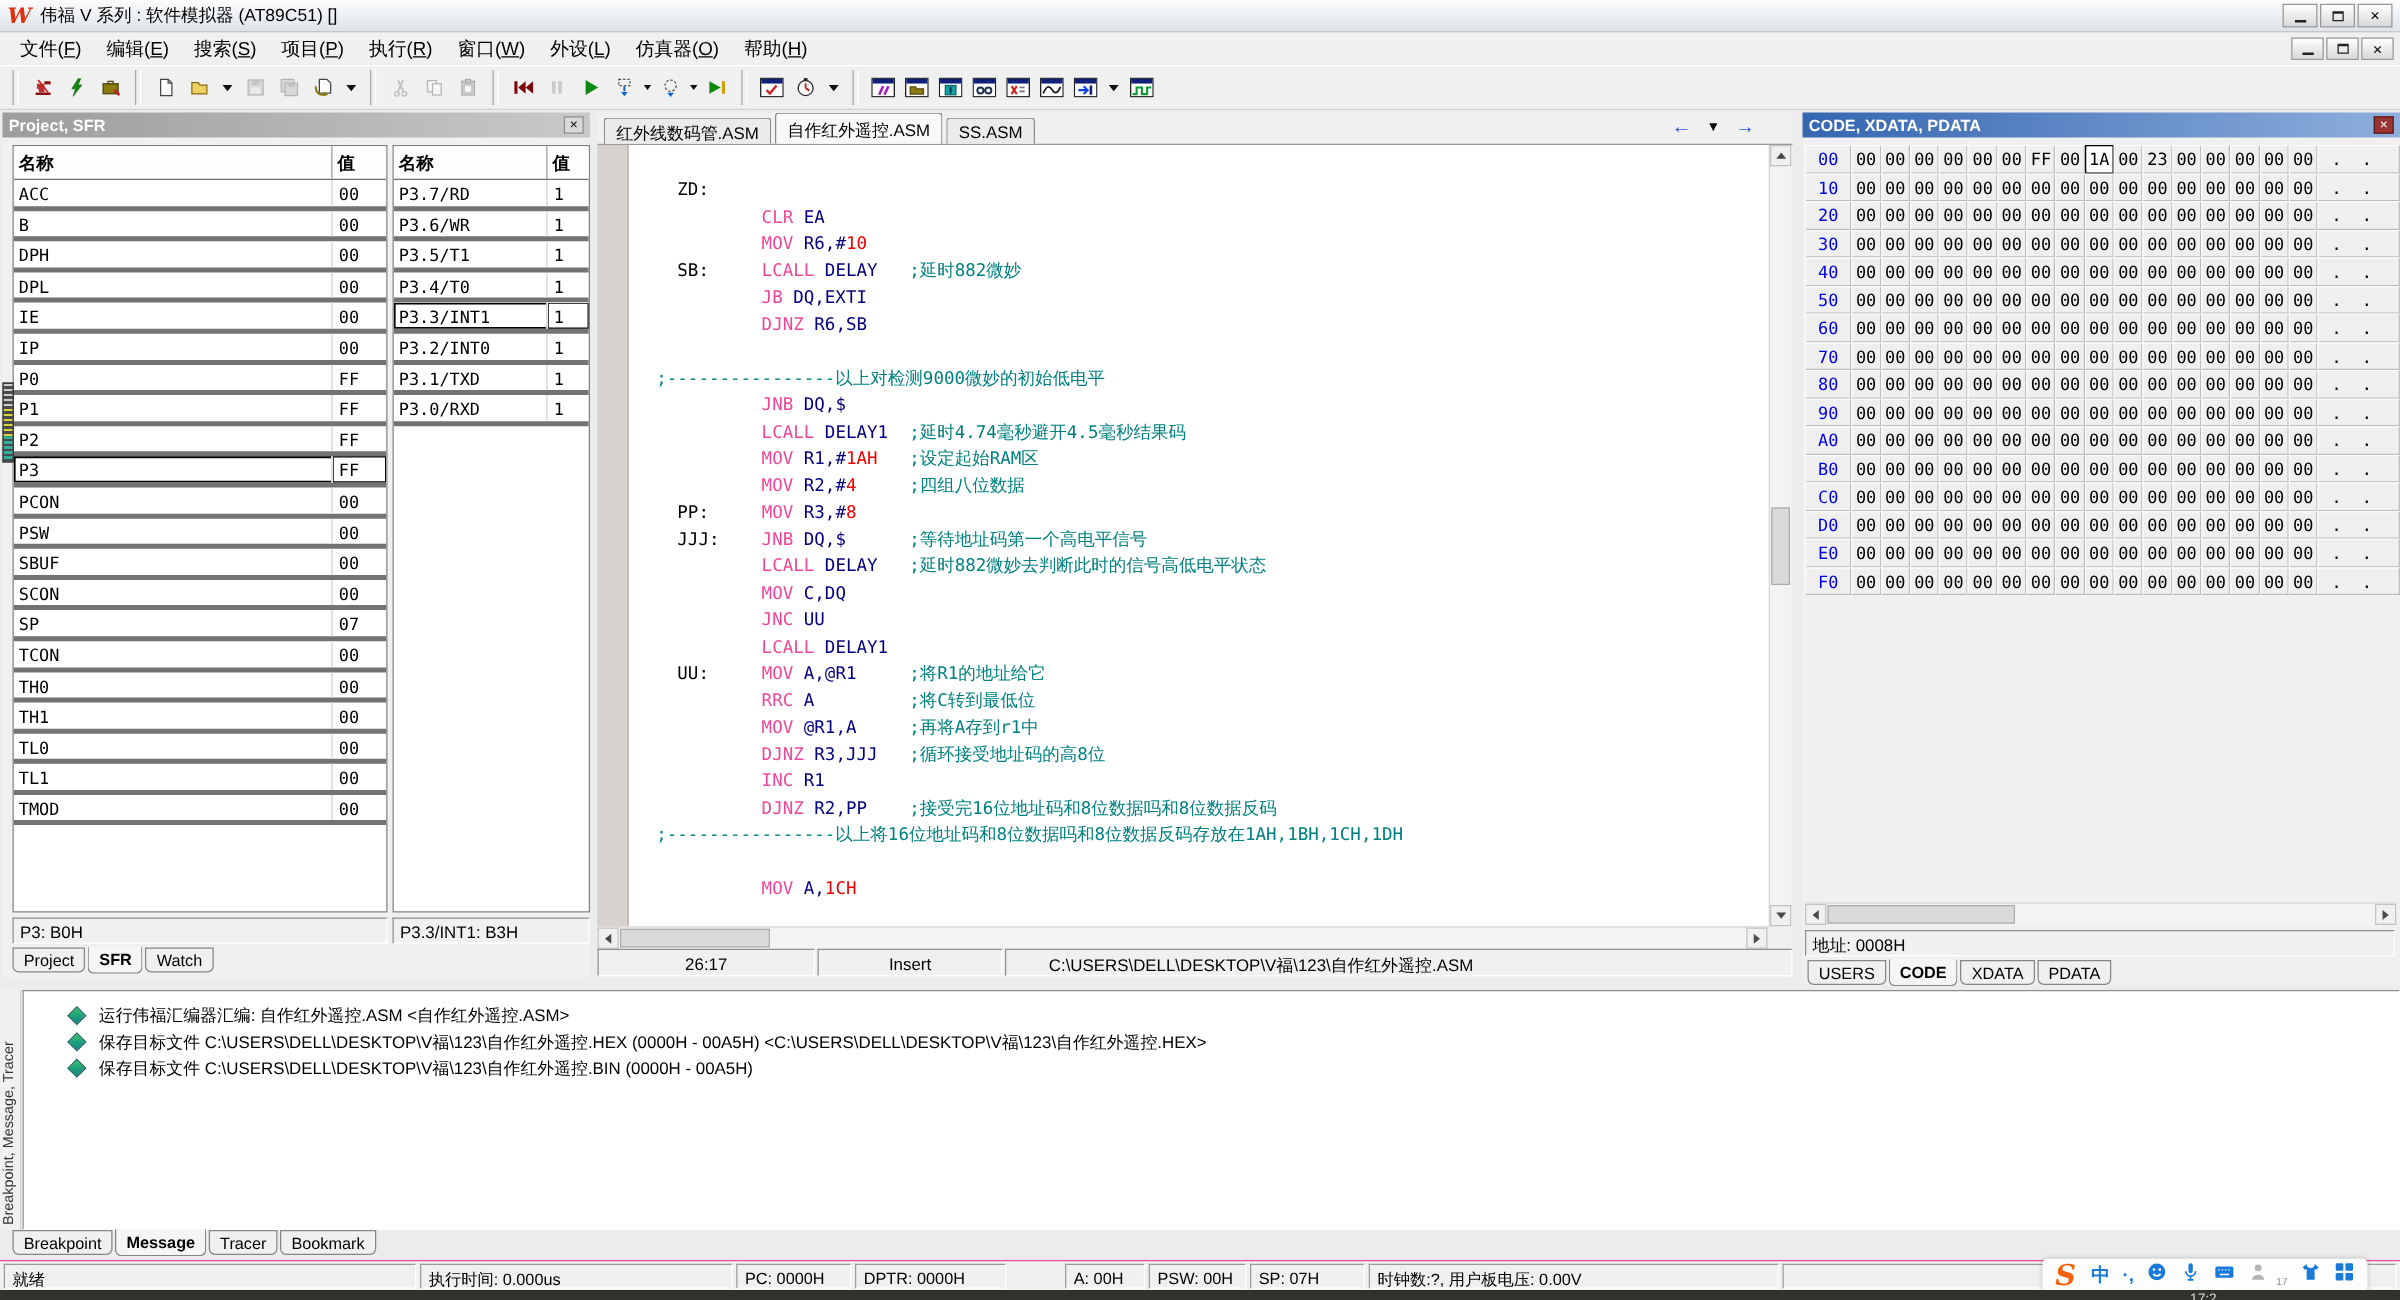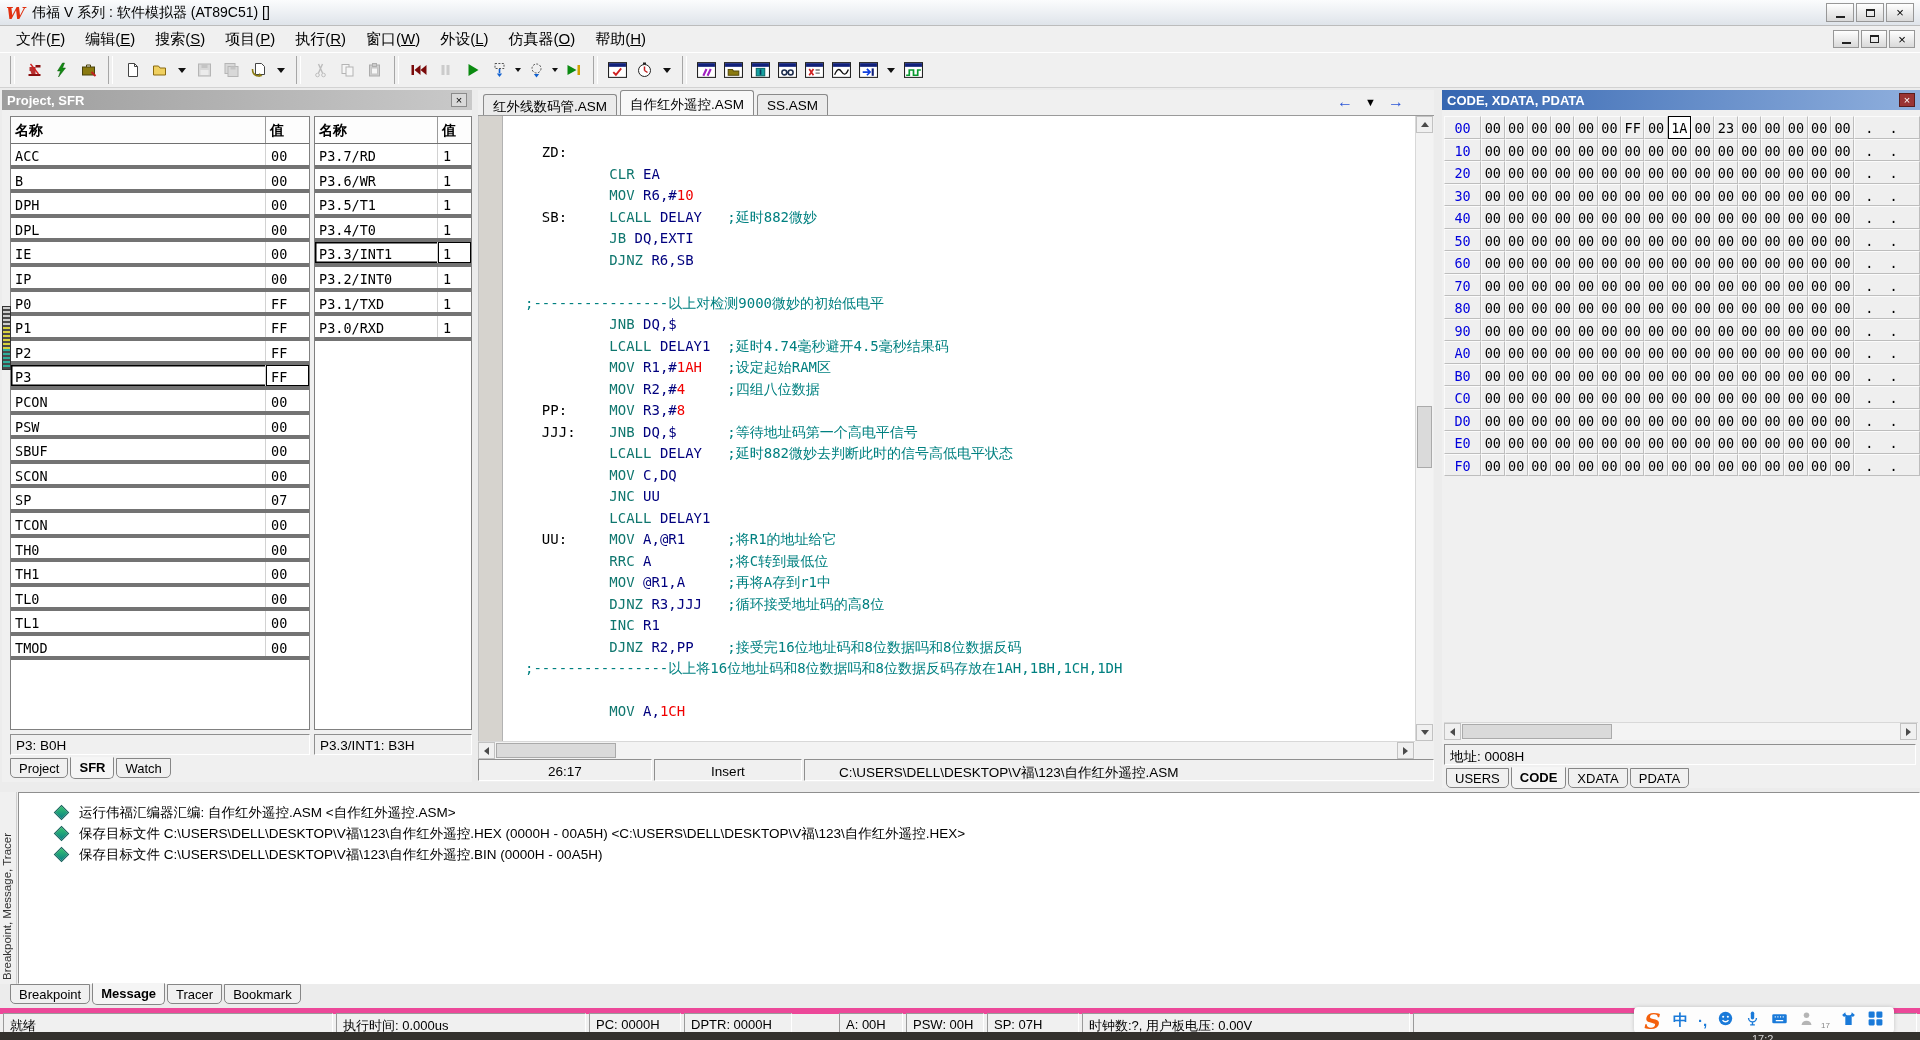--- a/index.html
+++ b/index.html
@@ -57,21 +57,21 @@
 .etabbar{position:absolute;left:0;top:0;width:100%;height:26px;border-bottom:1px solid #9a9a9a;display:flex;align-items:flex-end;padding-left:5px;box-sizing:border-box}
 .etab{height:21px;box-sizing:border-box;border:1px solid #8a8a8a;border-bottom:none;border-radius:3px 3px 0 0;background:#ebebeb;padding:3px 9px 0;font-size:13.5px;margin-right:3px;white-space:nowrap}
 .etab.active{height:25px;background:#f8f8f8;padding-top:5px}
 .enav{position:absolute;right:30px;top:3px;display:flex;gap:12px;font-size:16px;align-items:center}
 .enav .blue{color:#2b56d6}
 .enav .blk{font-size:11px;color:#000}
 .codewrap{position:absolute;left:0;top:26px;width:937px;height:625px;background:#fff;overflow:hidden;border-left:1px solid #c0c0c0;box-sizing:border-box}
 .gutter{position:absolute;left:0;top:0;width:23px;height:100%;background:#d6d3ce;border-right:1px solid #b2b2b2}
 .code{position:absolute;left:24px;top:0;right:0;bottom:0;font-family:"DejaVu Sans Mono","Liberation Mono",monospace;font-size:14px;line-height:21.5px;padding:26px 0 0 22px;white-space:pre}
 .cl{height:21.5px}
-.sm{color:#0f766e}.so{color:#00007e}.sn{color:#f00000}.sc{color:#008080}.sl{color:#000}.sp{color:#000}
+.sm{color:#ec4899}.so{color:#00007e}.sn{color:#f00000}.sc{color:#008080}.sl{color:#000}.sp{color:#000}
 
 .sbar{position:absolute;background:#f3f3f3;box-sizing:border-box}
 .sarrow{position:absolute;width:17px;height:17px;background:#f0f0f0;border:1px solid #c2c2c2;display:flex;align-items:center;justify-content:center;box-sizing:border-box}
 .tri-up{width:0;height:0;border-left:4px solid transparent;border-right:4px solid transparent;border-bottom:5px solid #4a4a4a}
 .tri-down{width:0;height:0;border-left:4px solid transparent;border-right:4px solid transparent;border-top:5px solid #4a4a4a}
 .tri-left{width:0;height:0;border-top:4px solid transparent;border-bottom:4px solid transparent;border-right:5px solid #4a4a4a}
 .tri-right{width:0;height:0;border-top:4px solid transparent;border-bottom:4px solid transparent;border-left:5px solid #4a4a4a}
 .sthumb{position:absolute;background:#dadada;border:1px solid #aaa;box-sizing:border-box}
 .estatus{position:absolute;left:0;top:669px;width:956px;height:22px;display:flex;gap:2px}
 .ebox{box-sizing:border-box;border:1px solid;border-color:#8f8f8f #fff #fff #8f8f8f;background:#f0f0f0;font-size:13.5px;padding:4px 6px 16px;white-space:nowrap;overflow:hidden}
@@ -83,21 +83,21 @@
 .mcell.msel{background:#fff;border:1px solid #000}
 .mascii{width:70px;padding:3px 0 0 10px;letter-spacing:4px;background:#efefef;border:1px solid;border-color:#fbfbfb #bdbdbd #bdbdbd #fbfbfb;box-sizing:border-box}
 
 #msgpanel{position:absolute;left:0;top:792px;width:1920px;height:192px;background:#f0f0f0}
 .vlabel{position:absolute;left:0;top:0;width:17px;height:192px;writing-mode:vertical-rl;transform:rotate(180deg);font-size:11.5px;color:#333;border-left:1px solid #cfcfcf;padding:4px 1px;box-sizing:border-box;white-space:nowrap;overflow:hidden;text-align:left}
 .msgarea{position:absolute;left:18px;top:0;width:1902px;height:192px;background:#fff;border:1px solid;border-color:#8f8f8f #fff #fff #8f8f8f;box-sizing:border-box;padding-top:9px;overflow:hidden}
 .msg{display:flex;align-items:center;height:21px;font-size:13.5px;padding-left:37px}
 .diamond{width:9px;height:9px;transform:rotate(45deg);background:linear-gradient(135deg,#35c46e,#0a7f86);border:1px solid #14605a;margin-right:12px;flex:none}
 #btabs{position:absolute;left:10px;top:984px;display:flex}
 
-#statusbar{position:absolute;left:0;top:1008px;width:1920px;height:24px;background:#f0f0f0;border-top:6px solid #ec4899;display:flex;align-items:center;padding:0 3px;box-sizing:border-box;gap:3px}
+#statusbar{position:absolute;left:0;top:1008px;width:1920px;height:24px;background:#f0f0f0;border-top:1px solid #ec4899;display:flex;align-items:center;padding:0 3px;box-sizing:border-box;gap:3px}
 .sseg{height:20px;box-sizing:border-box;border:1px solid;border-color:#9a9a9a #fff #fff #9a9a9a;font-size:13px;padding:3px 6px 0;white-space:nowrap;overflow:hidden;background:#f0f0f0}
 #ime{position:absolute;right:26px;top:1007px;height:26px;display:flex;align-items:center;gap:10px;background:#fdfdfd;border-radius:4px;padding:0 10px;box-shadow:0 0 4px rgba(0,0,0,.18)}
 .slogo{color:#f4600c;font-weight:bold;font-size:23px;font-style:italic;font-family:"DejaVu Serif",serif;margin-right:2px}
 .imetxt{color:#1a7ad9;font-size:15px;font-weight:bold}
 .person-badge{font-size:8px;color:#888;margin-left:-4px;align-self:flex-end;padding-bottom:3px}
 #taskbar{position:absolute;left:0;top:1032px;width:1920px;height:8px;background:#33312d;overflow:hidden}
 .tclock{position:absolute;left:1752px;top:1px;color:#d8d8d8;font-size:11px}
 
 #grip{position:absolute;left:2px;top:306px;width:9px;height:64px;background:#4a4a4a;border:1px solid #333;box-sizing:border-box}
 #grip .g1{height:20px;background:repeating-linear-gradient(to bottom,#cccccc 0 2px,#4a4a4a 2px 4px)}
@@ -900,21 +900,21 @@
       <span class="btab">Breakpoint</span>
       <span class="btab active">Message</span>
       <span class="btab">Tracer</span>
       <span class="btab">Bookmark</span>
     </div>
 
   <div id="statusbar">
       <span class="sseg" style="width: 330px;">就绪</span>
       <span class="sseg" style="width: 250px;">执行时间: 0.000us</span>
       <span class="sseg" style="width: 92px;">PC: 0000H</span>
-      <span class="sseg" style="width: 108px;">DPTR: 0000H</span>
+      <span class="sseg" style="width: 121px;">DPTR: 0000H</span>
       <span class="sseg" style="width: 64px; margin-left: 44px;">A: 00H</span>
       <span class="sseg" style="width: 78px;">PSW: 00H</span>
       <span class="sseg" style="width: 92px;">SP: 07H</span>
       <span class="sseg" style="width: 328px;">时钟数:?, 用户板电压: 0.00V</span>
       <span class="sseg" style="flex: 1 1 0%;"></span>
     </div>
 
   <div id="ime">
     <span class="slogo">S</span>
     <span class="imetxt">中</span>

